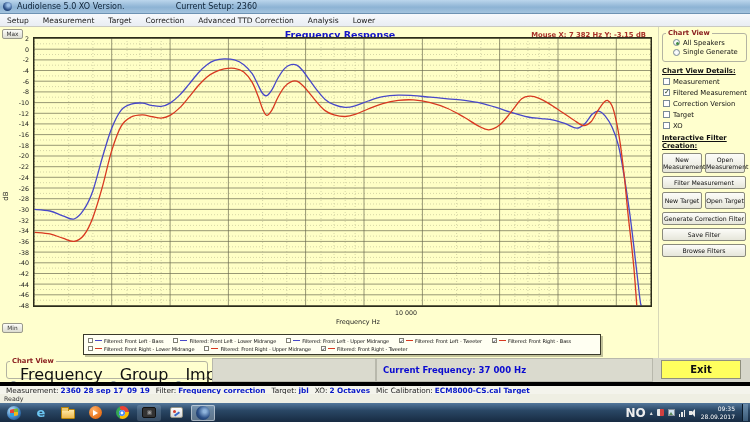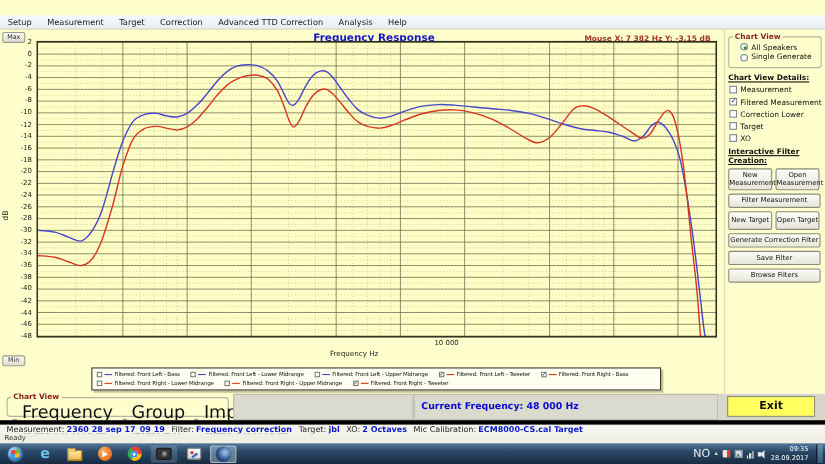--- a/index.html
+++ b/index.html
@@ -22,21 +22,21 @@
   .chart-title{position:absolute;left:240px;top:2px;width:200px;text-align:center;
     font-size:9.5px;font-weight:bold;color:#1414c8;}
   .mouse-readout{position:absolute;right:12px;top:4px;font-size:6.8px;font-weight:bold;color:#a8322a;margin-left:20px;}
   .btn-minmax{position:absolute;left:2px;width:21px;height:10px;font-size:5.8px;line-height:8px;
     background:linear-gradient(#fcfcf8,#dcdcd2);border:1px solid #9a9a8c;border-radius:2px;
     font-family:inherit;color:#333;padding:0;}
   .ylabel{position:absolute;left:1px;top:165px;font-size:7px;color:#222;transform:rotate(-90deg);}
   .ytick{position:absolute;left:0;width:29px;text-align:right;font-size:6.3px;color:#1a1a1a;}
   #plot{position:absolute;left:33px;top:10px;}
   .xtick{position:absolute;left:386px;top:282px;width:40px;text-align:center;font-size:6.3px;color:#1a1a1a;}
-  .xlabel{position:absolute;left:300px;top:291px;width:80px;text-align:left;font-size:6.5px;color:#222;}
+  .xlabel{position:absolute;left:300px;top:291px;width:80px;text-align:right;font-size:6.5px;color:#222;}
   
   .legendbox{position:absolute;left:83px;top:307px;width:518px;height:21px;box-sizing:border-box;
     background:#fffff2;border:1px solid #3a3a2a;padding:2px 4px;
     display:flex;flex-direction:column;justify-content:space-between;box-shadow:2px 2px 0 rgba(120,120,90,.45);}
   .legend-row{display:flex;gap:10px;align-items:center;height:7px;}
   .legend-item{display:flex;align-items:center;gap:2px;font-size:5px;letter-spacing:-0.1px;
     white-space:nowrap;color:#111;}
   .legend-cb{width:5px;height:5px;box-sizing:border-box;border:1px solid #808074;background:#fff;position:relative;}
   .legend-cb.checked::after{content:"✓";position:absolute;left:-0.5px;top:-1.5px;font-size:5px;color:#223;}
   .legend-dash{width:7px;height:0;border-top:1.4px solid #888;}
@@ -110,21 +110,21 @@
     position:relative;box-sizing:border-box;}
   .icon-recorder::after{content:"";position:absolute;left:4px;top:2px;width:5px;height:5px;border-radius:50%;
     background:#9a9a9a;box-shadow:inset 0 0 0 1px #555;}
   .icon-paint{width:13px;height:11px;background:linear-gradient(#fdfdfd,#d8d8d8);border:1px solid #979789;
     border-radius:2px;position:relative;box-sizing:border-box;}
   .icon-paint::before{content:"";position:absolute;left:2px;top:2px;width:3px;height:3px;border-radius:50%;background:#d33b2e;}
   .icon-paint::after{content:"";position:absolute;right:1.5px;bottom:2px;width:6px;height:2px;background:#3668c8;transform:rotate(-35deg);}
   .icon-audiolense{width:14px;height:14px;border-radius:50%;
     background:radial-gradient(circle at 62% 38%,#8fb4dc 12%,#2a4e86 55%,#122b52);}
   .tray{margin-left:auto;display:flex;align-items:center;gap:4px;padding-right:2px;}
-  .tray-lang{color:#eee;font-size:10px;}
+  .tray-lang{color:#eee;font-size:12px;font-weight:bold;}
   .tray-caret{color:#ddd;font-size:6px;}
   .tray-caret::after{content:"▴";}
   .tray-flag{width:7px;height:7px;border-radius:1px;background:linear-gradient(90deg,#e8e8e8 50%,#d04040 50%);}
   .tray-photo{width:7px;height:7px;background:#cfe0ee;border:1px solid #88909a;position:relative;box-sizing:border-box;}
   .tray-photo::after{content:"";position:absolute;bottom:0;left:0.5px;width:0;height:0;
     border-left:2px solid transparent;border-right:2px solid transparent;border-bottom:3px solid #5a8a5a;}
   .tray-net{display:flex;align-items:flex-end;gap:1px;height:8px;}
   .tray-net span{width:1.5px;background:#e8e8e8;display:block;}
   .tray-vol{display:flex;align-items:center;}
   .tray-vol .sp-body{width:2.5px;height:4px;background:#e8e8e8;}
@@ -132,29 +132,34 @@
     border-right:4px solid #e8e8e8;margin-left:-1px;}
   .tray-clock{color:#fff;font-size:6px;line-height:1.3;text-align:right;margin-left:2px;}
   .show-desktop{width:5px;height:17px;margin-left:3px;border-left:1px solid #0a1a2a;
     background:linear-gradient(#6a8cab,#3a5a78);}
 </style>
 </head>
 <body>
 
 <div id="app">
 
+  <div class="titlebar">
+    <span class="app-icon"></span>
+    <span>Audiolense 5.0 XO Version.</span>
+    <span class="title-setup">Current Setup: 2360</span>
+  </div>
 
   <div class="menubar" id="menubar">
       <span class="menu-item">Setup</span>
       <span class="menu-item">Measurement</span>
       <span class="menu-item">Target</span>
       <span class="menu-item">Correction</span>
       <span class="menu-item">Advanced TTD Correction</span>
       <span class="menu-item">Analysis</span>
-      <span class="menu-item">Help</span>
+      <span class="menu-item">Lower</span>
     </div>
 
   <div class="chartpane">
     <button class="btn-minmax" style="top:2px;">Max</button>
     <div class="chart-title">Frequency Response</div>
     <div class="mouse-readout">Mouse X: 7 382 Hz   Y: -3.15 dB</div>
     <div class="ylabel">dB</div>
     <div id="yticks">
         <div class="ytick" style="top: 8px;">2</div>
         <div class="ytick" style="top: 18.68px;">0</div>
@@ -339,21 +344,21 @@
         <div class="check-row">
           <span class="cb"></span>
           <span>Measurement</span>
         </div>
         <div class="check-row">
           <span class="cb checked"></span>
           <span>Filtered Measurement</span>
         </div>
         <div class="check-row">
           <span class="cb"></span>
-          <span>Correction Lower</span>
+          <span>Correction Version</span>
         </div>
         <div class="check-row">
           <span class="cb"></span>
           <span>Target</span>
         </div>
         <div class="check-row">
           <span class="cb"></span>
           <span>XO</span>
         </div>
       </div>
@@ -386,21 +391,21 @@
             <span class="radio"></span>
             <span>Impulse Response</span>
           </span>
           <span class="radio-row" style="display: flex;">
             <span class="radio"></span>
             <span>All</span>
           </span>
         </div>
     </fieldset>
     <div class="graypanel"></div>
-    <div class="freqbar">Current Frequency: 48 000 Hz</div>
+    <div class="freqbar">Current Frequency: 37 000 Hz</div>
     <div class="bottom-right">
       <button class="exit-btn">Exit</button>
     </div>
   </div>
 
   <div class="statusbar" id="statusbar">
       <span style="display: inline-flex; gap: 2px;">
         <span class="sb-label">Measurement:</span>
         <span class="sb-value">2360 28 sep 17_09 19</span>
       </span>

